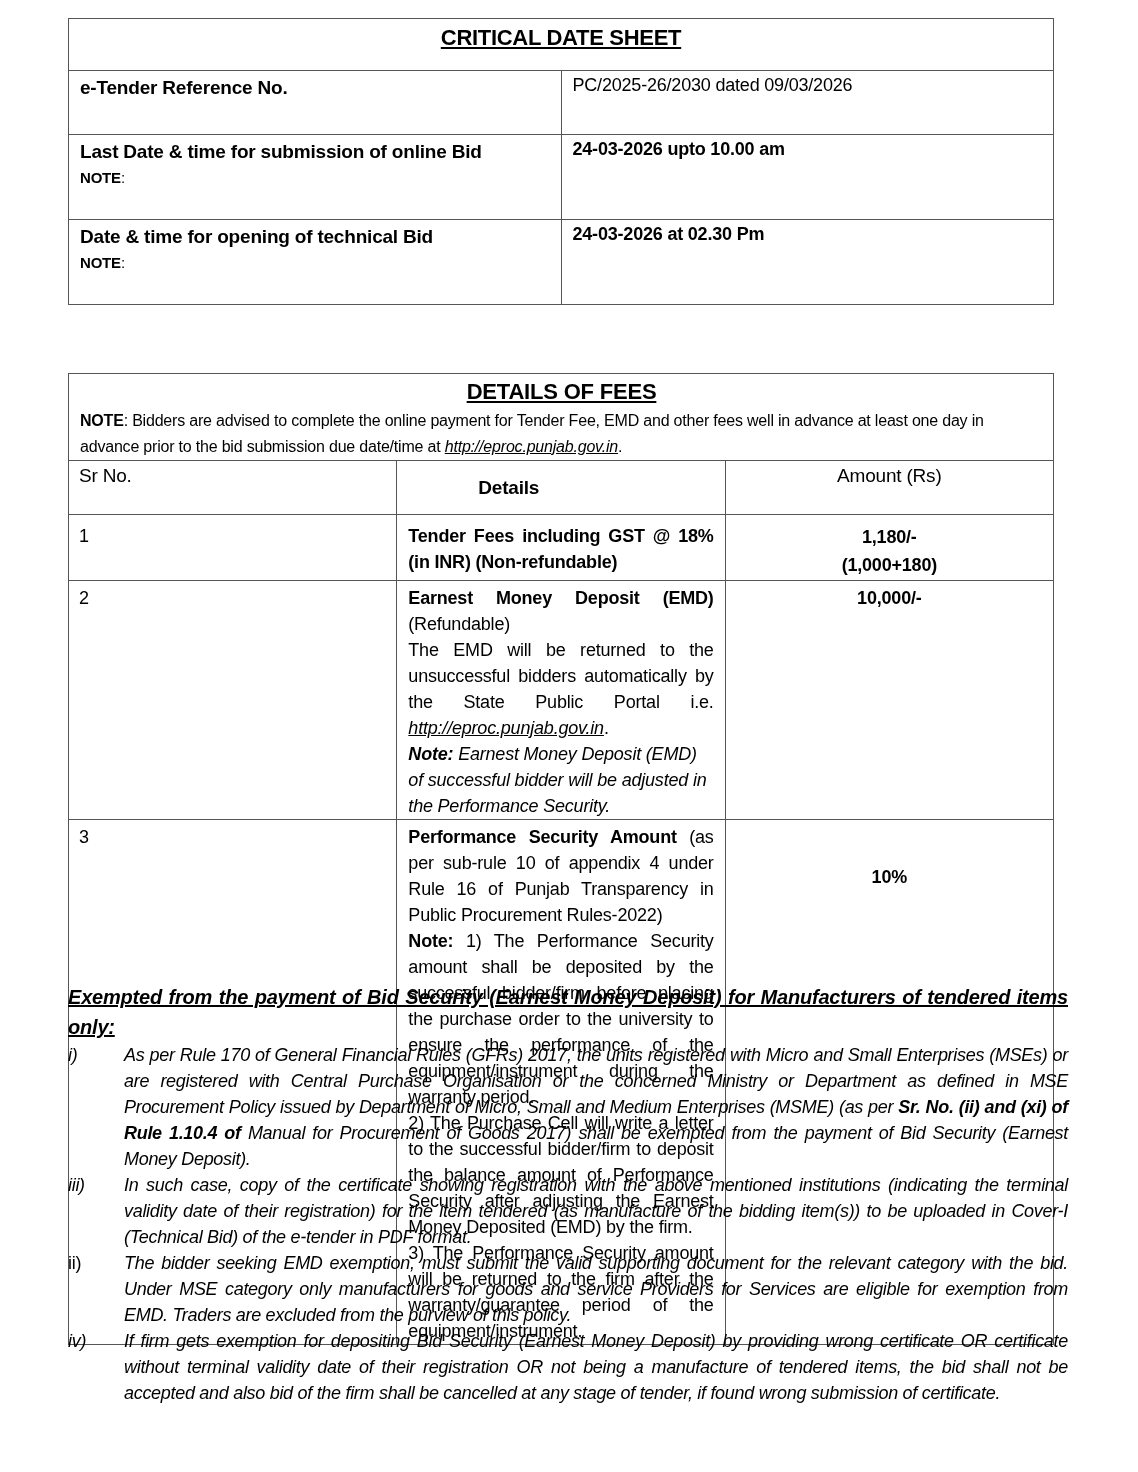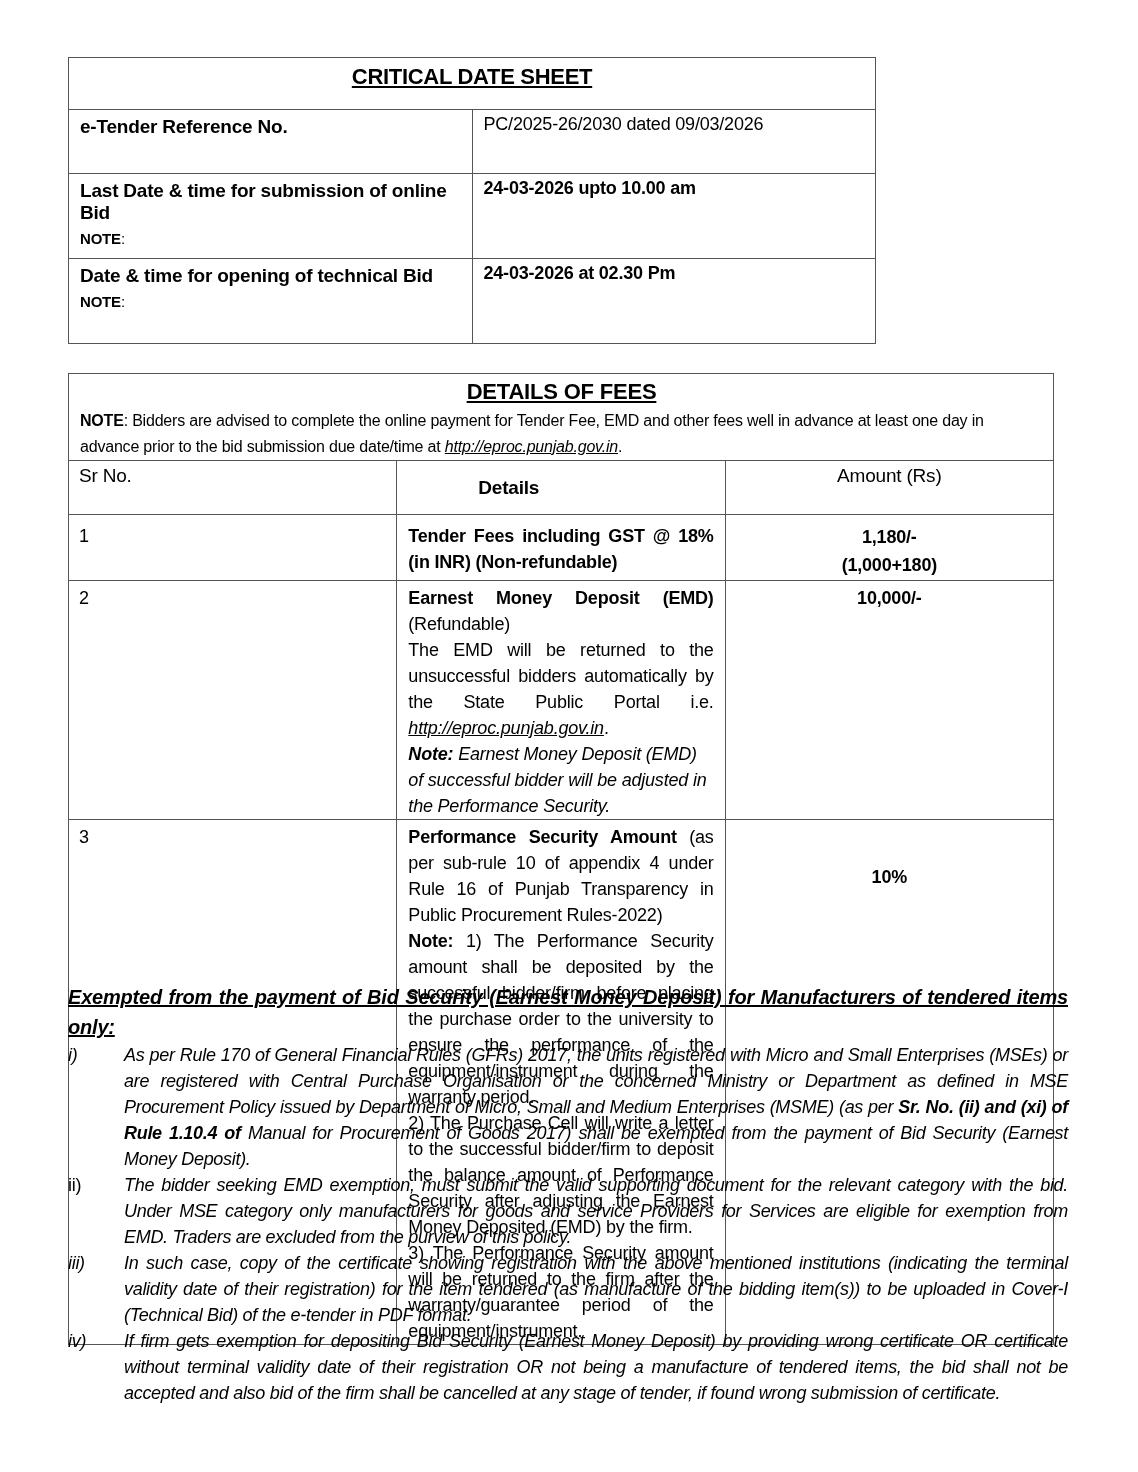--- a/index.html
+++ b/index.html
@@ -1,22 +1,22 @@
 <!DOCTYPE html>
 <html><head>
 <meta charset="utf-8">
 <style>
   html, body { margin: 0; padding: 0; background: #ffffff; }
   body {
     width: 1138px; height: 1472px; position: relative; overflow: hidden;
     font-family: "Liberation Sans", sans-serif; color: #000;
   }
   .cds {
-    position: absolute; left: 68px; top: 18px; width: 808px;
-    border-collapse: collapse; table-layout: fixed; margin-top: 39px;
+    position: absolute; left: 68px; top: 18px; width: 986px;
+    border-collapse: collapse; table-layout: fixed;
   }
   .cds td { border: 1px solid #555; vertical-align: top; padding: 0; }
   .cds .title-cell { height: 51px; text-align: center; }
   .cds .title { display: inline-block; margin-top: 6px; font-size: 22px; font-weight: bold; text-decoration: underline; letter-spacing: -0.3px; }
   .cds .lab { width: 471px; padding: 6px 0 0 11px; font-size: 19px; font-weight: bold; letter-spacing: -0.2px; }
   .cds .val { padding: 4px 0 0 11px; font-size: 18px; letter-spacing: -0.2px; }
   .cds .val.b { font-weight: bold; }
   .cds .note { display: block; font-size: 15px; font-weight: bold; margin-top: 6px; }
   .cds .note span.colon { font-weight: normal; }
   .r1 td { height: 57px; }
@@ -130,22 +130,22 @@
 </tbody>
   </table>
 
 <div class="exempt">
   <div class="ex-head">Exempted from the payment of Bid Security (Earnest Money Deposit) for Manufacturers of tendered items only:</div>
   <ul class="ex-list">
     <li class="ex-item">
       <span class="ex-num">i)</span><span>As per Rule 170 of General Financial Rules (GFRs) 2017, the units registered with Micro and Small Enterprises (MSEs) or are registered with Central Purchase Organisation or the concerned Ministry or Department as defined in MSE Procurement Policy issued by Department of Micro, Small and Medium Enterprises (MSME) (as per </span><span class="bold">Sr. No. (ii) and (xi) of Rule 1.10.4 of</span><span> Manual for Procurement of Goods 2017) shall be exempted from the payment of Bid Security (Earnest Money Deposit).</span>
     </li>
     <li class="ex-item">
-      <span class="ex-num" style="font-style:normal">ii)</span><span>The bidder seeking EMD exemption, must submit the valid supporting document for the relevant category with the bid. Under MSE category only manufacturers for goods and service Providers for Services are eligible for exemption from EMD. Traders are excluded from the purview of this policy.</span>
+      <span class="ex-num">iii)</span><span>In such case, copy of the certificate showing registration with the above mentioned institutions (indicating the terminal validity date of their registration) for the item tendered (as manufacture of the bidding item(s)) to be uploaded in Cover-I (Technical Bid) of the e-tender in PDF format.</span>
     </li>
     <li class="ex-item">
-      <span class="ex-num">iii)</span><span>In such case, copy of the certificate showing registration with the above mentioned institutions (indicating the terminal validity date of their registration) for the item tendered (as manufacture of the bidding item(s)) to be uploaded in Cover-I (Technical Bid) of the e-tender in PDF format.</span>
+      <span class="ex-num" style="font-style:normal">ii)</span><span>The bidder seeking EMD exemption, must submit the valid supporting document for the relevant category with the bid. Under MSE category only manufacturers for goods and service Providers for Services are eligible for exemption from EMD. Traders are excluded from the purview of this policy.</span>
     </li>
     <li class="ex-item">
       <span class="ex-num">iv)</span><span>If firm gets exemption for depositing Bid Security (Earnest Money Deposit) by providing wrong certificate OR certificate without terminal validity date of their registration OR not being a manufacture of tendered items, the bid shall not be accepted and also bid of the firm shall be cancelled at any stage of tender, if found wrong submission of certificate.</span>
     </li>
   </ul>
 </div>
 
 </body></html>

